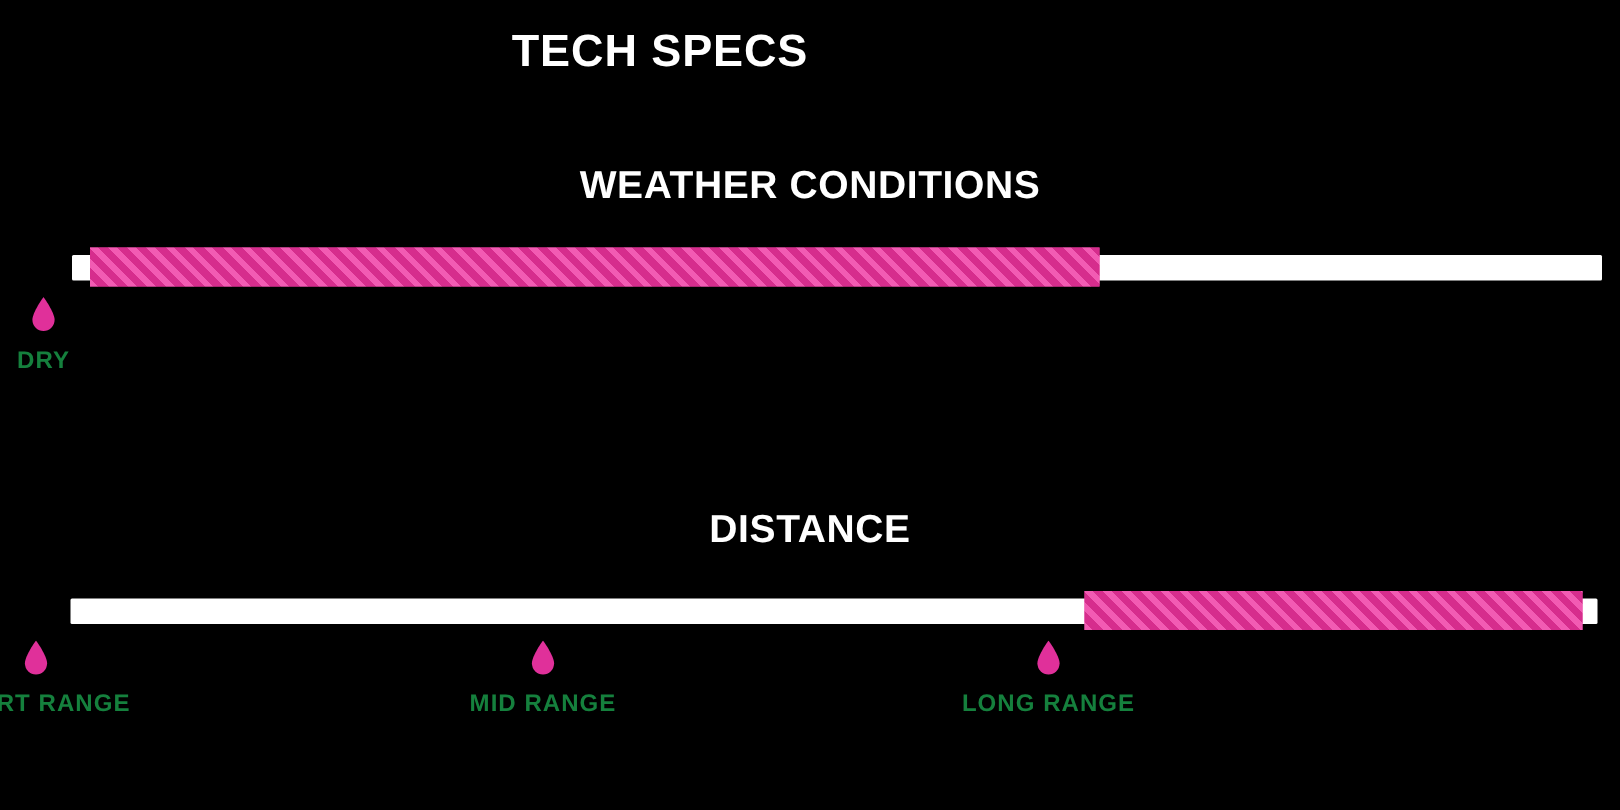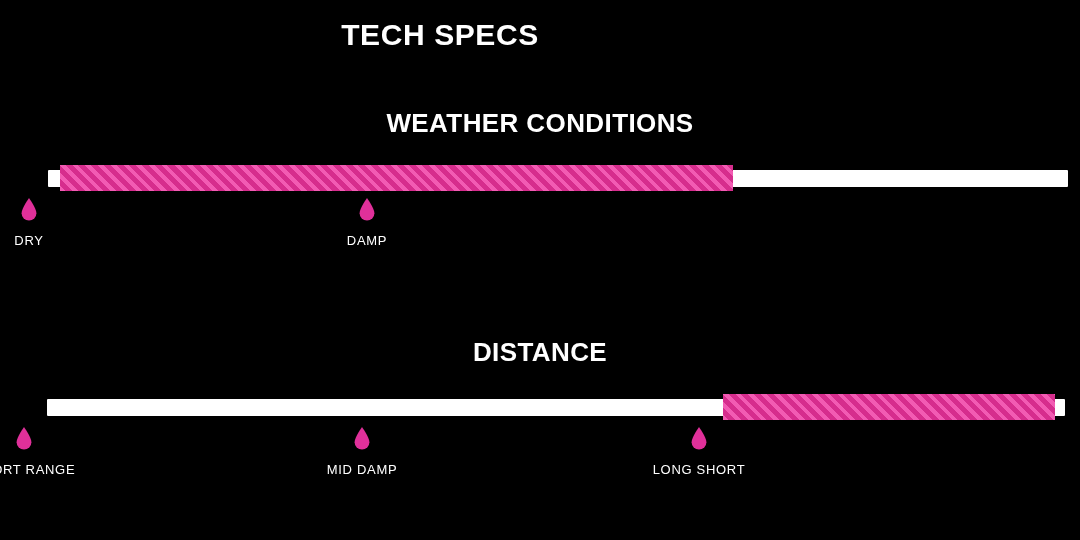--- a/index.html
+++ b/index.html
@@ -106,23 +106,23 @@
   .drop-icon {
     display: block;
     width: 16px;
     height: 23px;
     line-height: 0;
   }
   .drop-icon svg { display: block; }
 
   .marker-label {
     margin-top: 8px;
-    color: #ffffff;
-    font-size: 13px;
-    font-weight: normal;
+    color: #15803d;
+    font-size: 16px;
+    font-weight: bold;
     letter-spacing: 0.7px;
     white-space: nowrap;
     line-height: 24px;
   }
 </style>
 </head>
 <body style="background: rgb(0, 0, 0);">
 
 <div id="page-root">
 
@@ -139,30 +139,20 @@
         <div class="marker-inner">
           <span class="drop-icon">
             <svg width="16" height="23" viewBox="0 0 16 23" xmlns="http://www.w3.org/2000/svg">
               <path d="M8 0 C8 0 0.6 10.2 0.6 15.2 A7.4 7.4 0 0 0 15.4 15.2 C15.4 10.2 8 0 8 0 Z" fill="#e0309a"></path>
             </svg>
           </span>
           <span class="marker-label">DRY</span>
         </div>
       </div>
 
-      <div class="marker" id="w-m1" style="left: 562px;">
-        <div class="marker-inner">
-          <span class="drop-icon">
-            <svg width="16" height="23" viewBox="0 0 16 23" xmlns="http://www.w3.org/2000/svg">
-              <path d="M8 0 C8 0 0.6 10.2 0.6 15.2 A7.4 7.4 0 0 0 15.4 15.2 C15.4 10.2 8 0 8 0 Z" fill="#e0309a"></path>
-            </svg>
-          </span>
-          <span class="marker-label">DAMP</span>
-        </div>
-      </div>
 
     </div>
   </div>
 
   <div class="spec-section distance">
     <div class="section-title">DISTANCE</div>
 
     <div class="track-wrap">
       <div class="track-base" id="d-base" style="left: 47px; width: 1018px;"></div>
       <div class="track-fill" id="d-fill" style="left: 723px; width: 332px;"></div>
@@ -178,30 +168,30 @@
         </div>
       </div>
 
       <div class="marker" id="d-m1" style="left: 557px;">
         <div class="marker-inner">
           <span class="drop-icon">
             <svg width="16" height="23" viewBox="0 0 16 23" xmlns="http://www.w3.org/2000/svg">
               <path d="M8 0 C8 0 0.6 10.2 0.6 15.2 A7.4 7.4 0 0 0 15.4 15.2 C15.4 10.2 8 0 8 0 Z" fill="#e0309a"></path>
             </svg>
           </span>
-          <span class="marker-label">MID DAMP</span>
+          <span class="marker-label">MID RANGE</span>
         </div>
       </div>
 
       <div class="marker" id="d-m2" style="left: 894px;">
         <div class="marker-inner">
           <span class="drop-icon">
             <svg width="16" height="23" viewBox="0 0 16 23" xmlns="http://www.w3.org/2000/svg">
               <path d="M8 0 C8 0 0.6 10.2 0.6 15.2 A7.4 7.4 0 0 0 15.4 15.2 C15.4 10.2 8 0 8 0 Z" fill="#e0309a"></path>
             </svg>
           </span>
-          <span class="marker-label">LONG SHORT</span>
+          <span class="marker-label">LONG RANGE</span>
         </div>
       </div>
     </div>
   </div>
 
 </div>
 
 </body></html>

